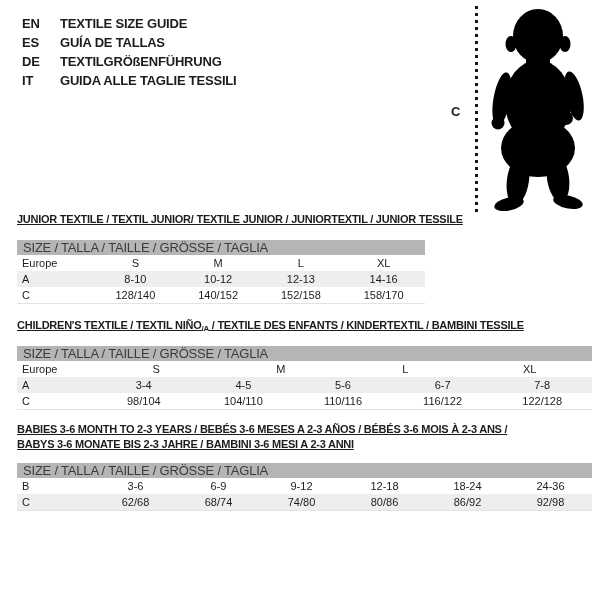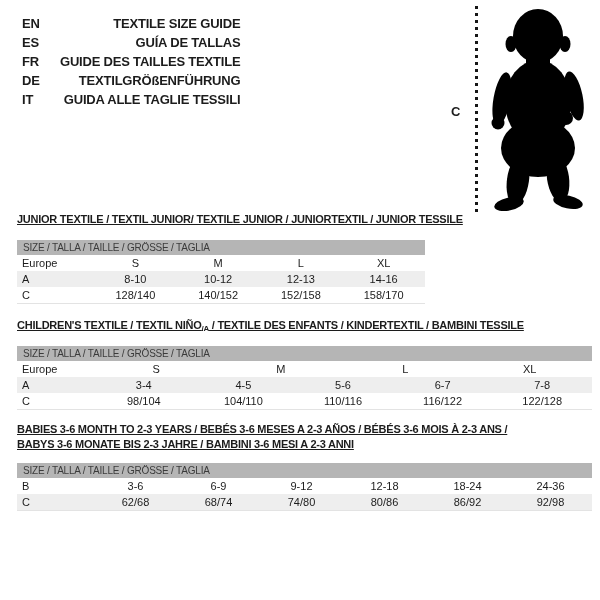--- a/index.html
+++ b/index.html
@@ -3,42 +3,42 @@
 <meta charset="utf-8">
 <style>
   html,body{margin:0;padding:0;background:#fff;}
   #page{
     position:relative;width:600px;height:600px;background:#ffffff;
     font-family:"Liberation Sans","DejaVu Sans",sans-serif;
     color:#1c1c1c;overflow:hidden;
   }
   
   .lang-block{position:absolute;left:22px;top:14px;}
-  .lang-row{display:flex;height:19px;line-height:19px;font-size:13px;font-weight:bold;letter-spacing:-0.2px;justify-content:space-between;}
+  .lang-row{display:flex;height:19px;line-height:19px;font-size:13px;font-weight:bold;letter-spacing:-0.2px;}
   .lang-code{width:38px;}
   
   .dash-line{
     position:absolute;left:475px;top:6px;width:3px;height:207px;
     background:repeating-linear-gradient(to bottom,#161616 0 3px,transparent 3px 7px);
   }
   .fig-label{position:absolute;left:451px;top:104px;font-size:13px;font-weight:600;}
   .baby-svg{position:absolute;left:486px;top:4px;}
   
   .sec-heading{
     position:absolute;left:17px;width:566px;
     font-size:11px;font-weight:bold;letter-spacing:-0.25px;line-height:15px;
     white-space:nowrap;
     text-decoration:underline;
   }
   .sub{font-size:8px;position:relative;top:2px;}
   
   .sg-table{position:absolute;left:17px;border-bottom:1px solid #e3e3e3;}
   .thead{
     height:15px;line-height:15px;background:#b5b5b5;color:#3b3b3b;
-    font-size:10px;padding-left:6px;letter-spacing:-0.2px;
+    font-size:13px;padding-left:6px;letter-spacing:-0.2px;
   }
   .trow{display:flex;height:16px;line-height:16px;font-size:11px;align-items:flex-end;}
   .trow.alt{background:#eeeeee;}
   .tlabel{width:72px;padding-left:5px;text-align:left;}
   .tcell{flex:1;text-align:center;}
   
   .footnotes{position:absolute;left:20px;top:533px;}
   .footnote{font-size:11.5px;font-weight:bold;line-height:18px;letter-spacing:-0.2px;white-space:nowrap;}
 </style>
 </head>
@@ -47,24 +47,20 @@
 <div id="page">
 
   <div class="lang-block">
     <div class="lang-row">
       <span class="lang-code">EN</span>
       <span class="lang-title">TEXTILE SIZE GUIDE</span>
     </div>
     <div class="lang-row">
       <span class="lang-code">ES</span>
       <span class="lang-title">GUÍA DE TALLAS</span>
-    </div>
-    <div class="lang-row">
-      <span class="lang-code">FR</span>
-      <span class="lang-title">GUIDE DES TAILLES TEXTILE</span>
     </div>
     <div class="lang-row">
       <span class="lang-code">DE</span>
       <span class="lang-title">TEXTILGRÖßENFÜHRUNG</span>
     </div>
     <div class="lang-row">
       <span class="lang-code">IT</span>
       <span class="lang-title">GUIDA ALLE TAGLIE TESSILI</span>
     </div>
   </div>

